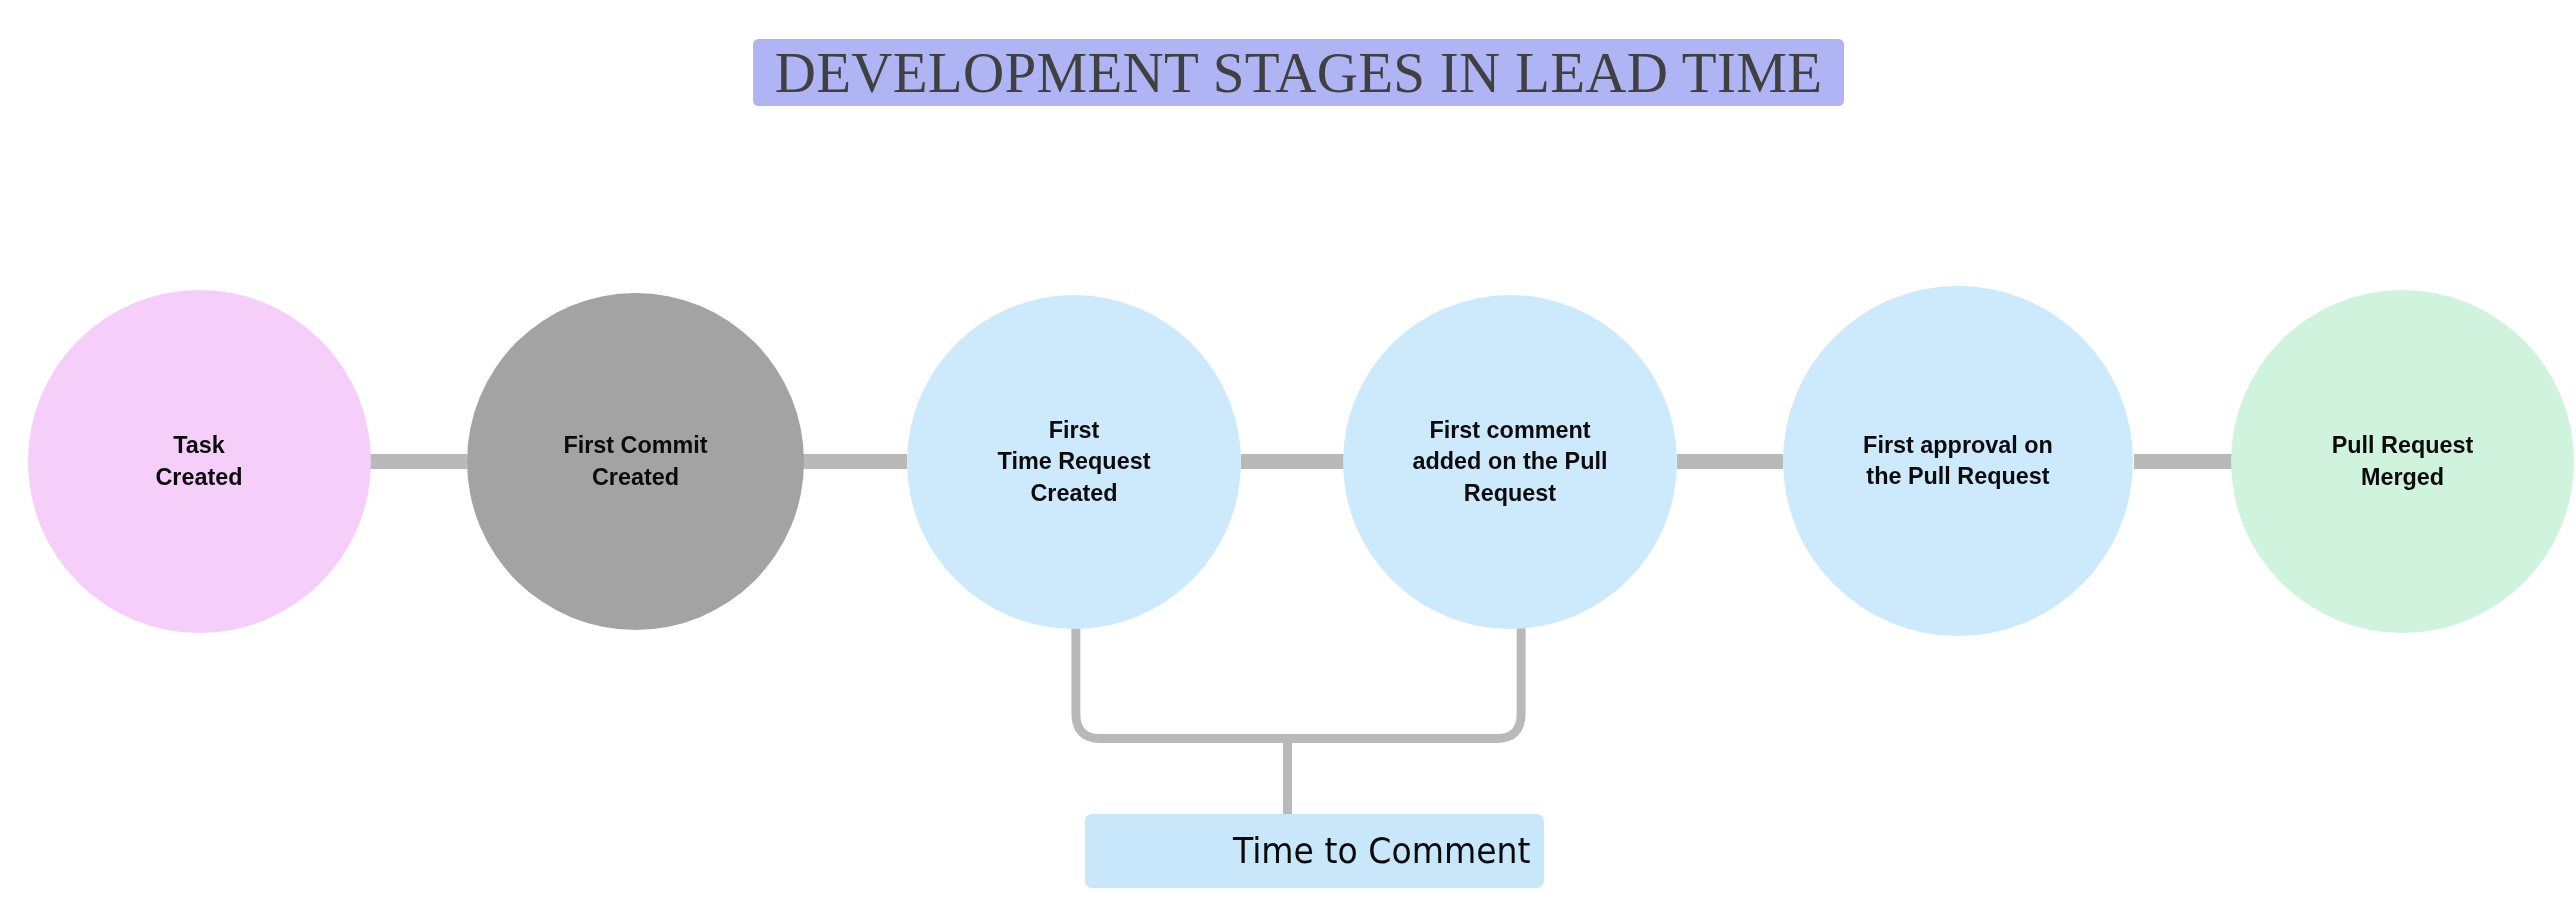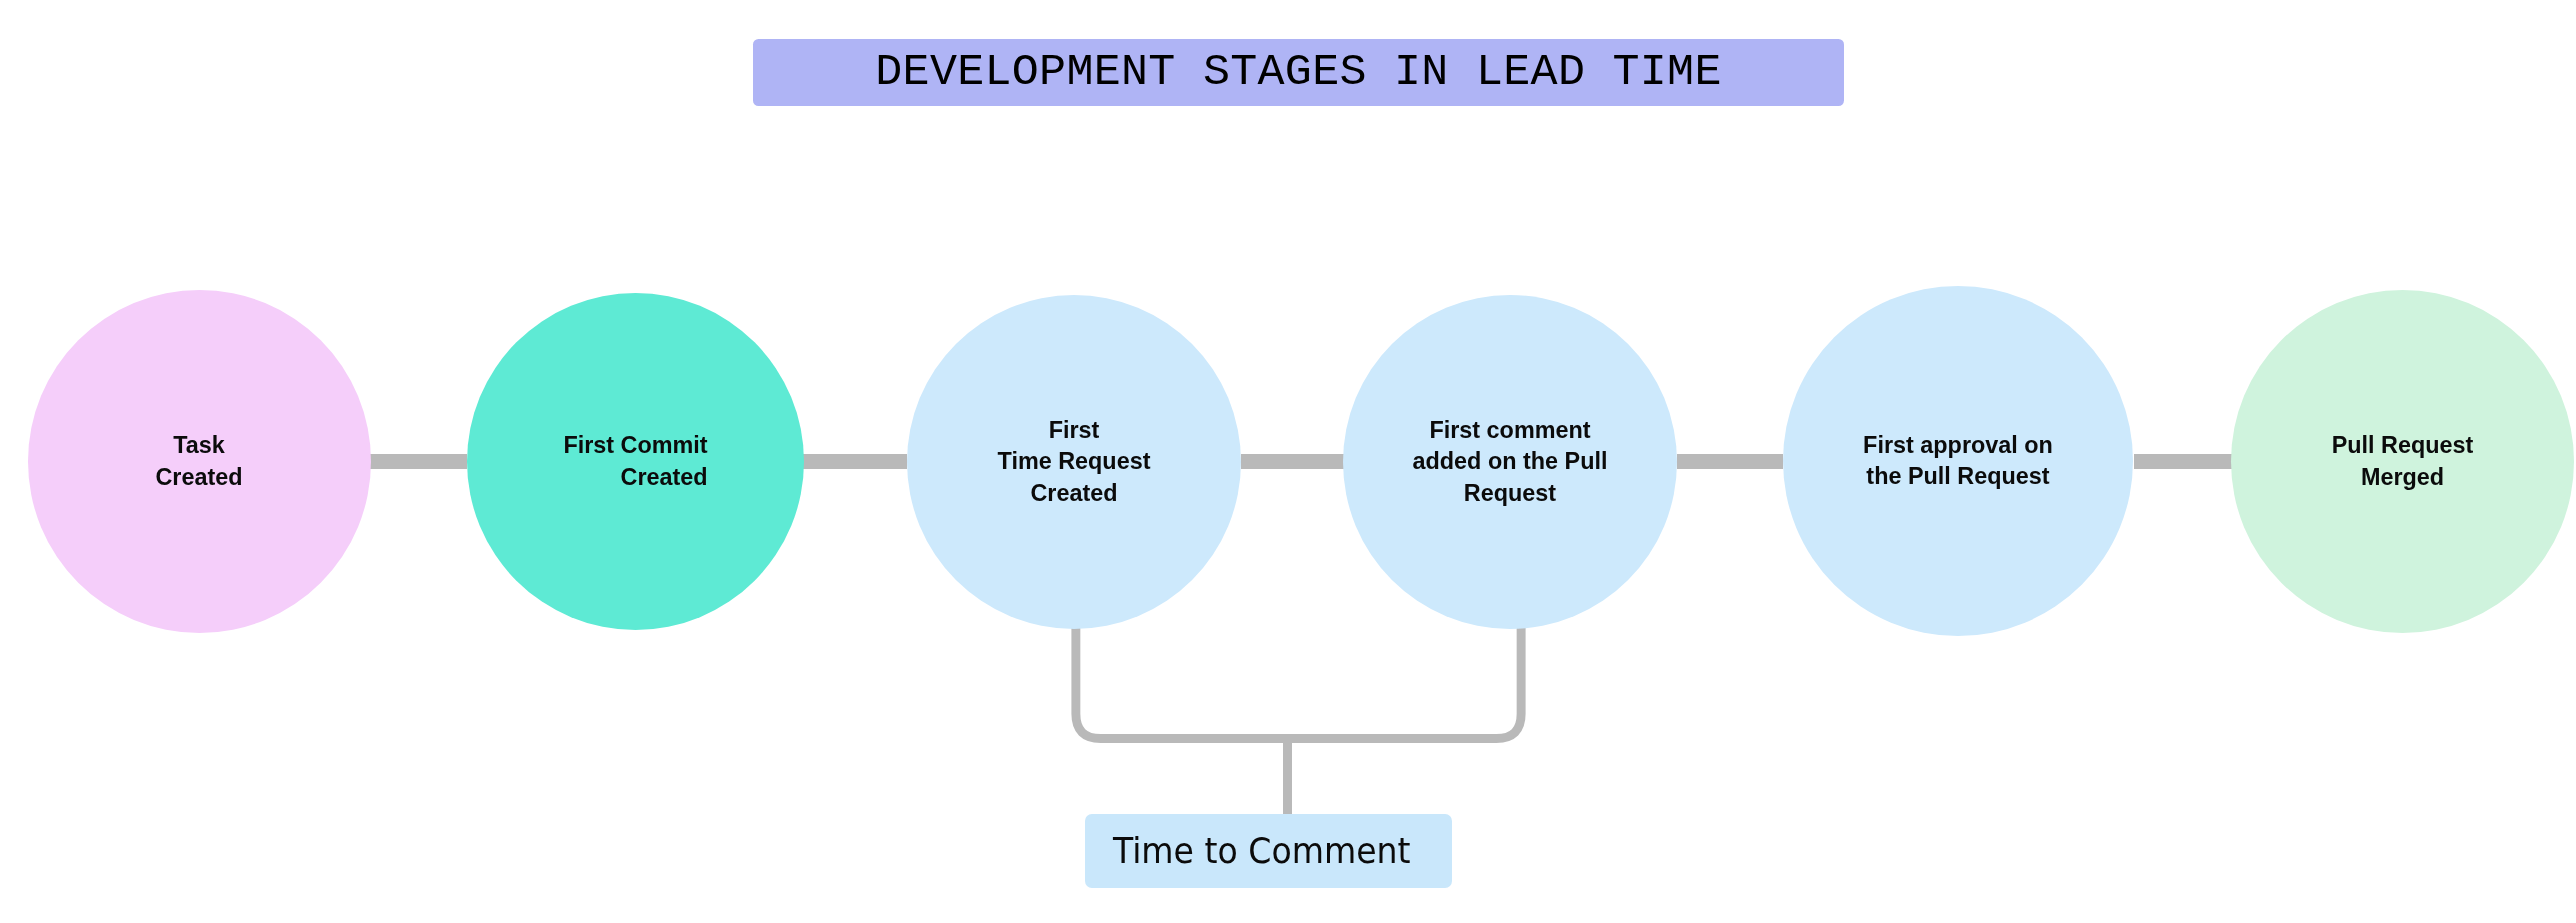--- a/index.html
+++ b/index.html
@@ -27,27 +27,27 @@
     width: 1091px;
     height: 67px;
     background: #AFB4F5;
     border-radius: 5.5px;
     display: flex;
     align-items: center;
     justify-content: center;
     box-sizing: border-box;
   }
   #title-text {
-    font-size: 45px;
+    font-size: 57px;
     font-weight: 400;
-    color: #000000;
+    color: #404040;
     letter-spacing: 0.3px;
     white-space: nowrap;
     line-height: 1;
-    font-family: Liberation Mono, monospace;
+    font-family: Liberation Serif, serif;
   }
 
   
   .connector {
     position: absolute;
     height: 15px;
     background: #B9B9B9;
     top: 454px;
     z-index: 1;
   }
@@ -90,27 +90,27 @@
     height: 77px;
     background: #B9B9B9;
     z-index: 1;
   }
 
   
   #callout-box {
     position: absolute;
     left: 1085px;
     top: 814px;
-    width: 367px;
+    width: 459px;
     height: 74px;
     background: #C9E7FB;
     border-radius: 6.9px;
     display: flex;
     align-items: center;
-    justify-content: flex-start;
+    justify-content: flex-end;
     z-index: 2;
     box-sizing: border-box;
     padding-left: 15px;
   }
   #callout-text {
     font-size: 36px;
     font-weight: 400;
     color: #0b0b0b;
     white-space: nowrap;
     line-height: 1;
@@ -136,21 +136,21 @@
   <svg id="bracket-svg" viewBox="0 0 700 210" preserveAspectRatio="none" aria-hidden="true">
     <path d="M 26 22 L 26 150 Q 26 186 62 186 L 638 186 Q 674 186 674 150 L 674 22" fill="none" stroke="#B9B9B9" stroke-width="13" stroke-linecap="butt"></path>
   </svg>
   <div id="bracket-stem"></div>
 
   <div class="stage-node" style="left:27.5px; top:290px; width:343px; height:343px; background:#F5CEFA;">
     <span class="stage-label">Task
 Created</span>
   </div>
 
-  <div class="stage-node" style="left:467px; top:293px; width:337px; height:337px; background:#5eead4;text-align:right;">
+  <div class="stage-node" style="left:467px; top:293px; width:337px; height:337px; background:#a3a3a3;">
     <span class="stage-label">First Commit
 Created</span>
   </div>
 
   <div class="stage-node" style="left:907px; top:295px; width:334px; height:334px; background:#CDE9FC;">
     <span class="stage-label">First
 Time Request
 Created</span>
   </div>
 

